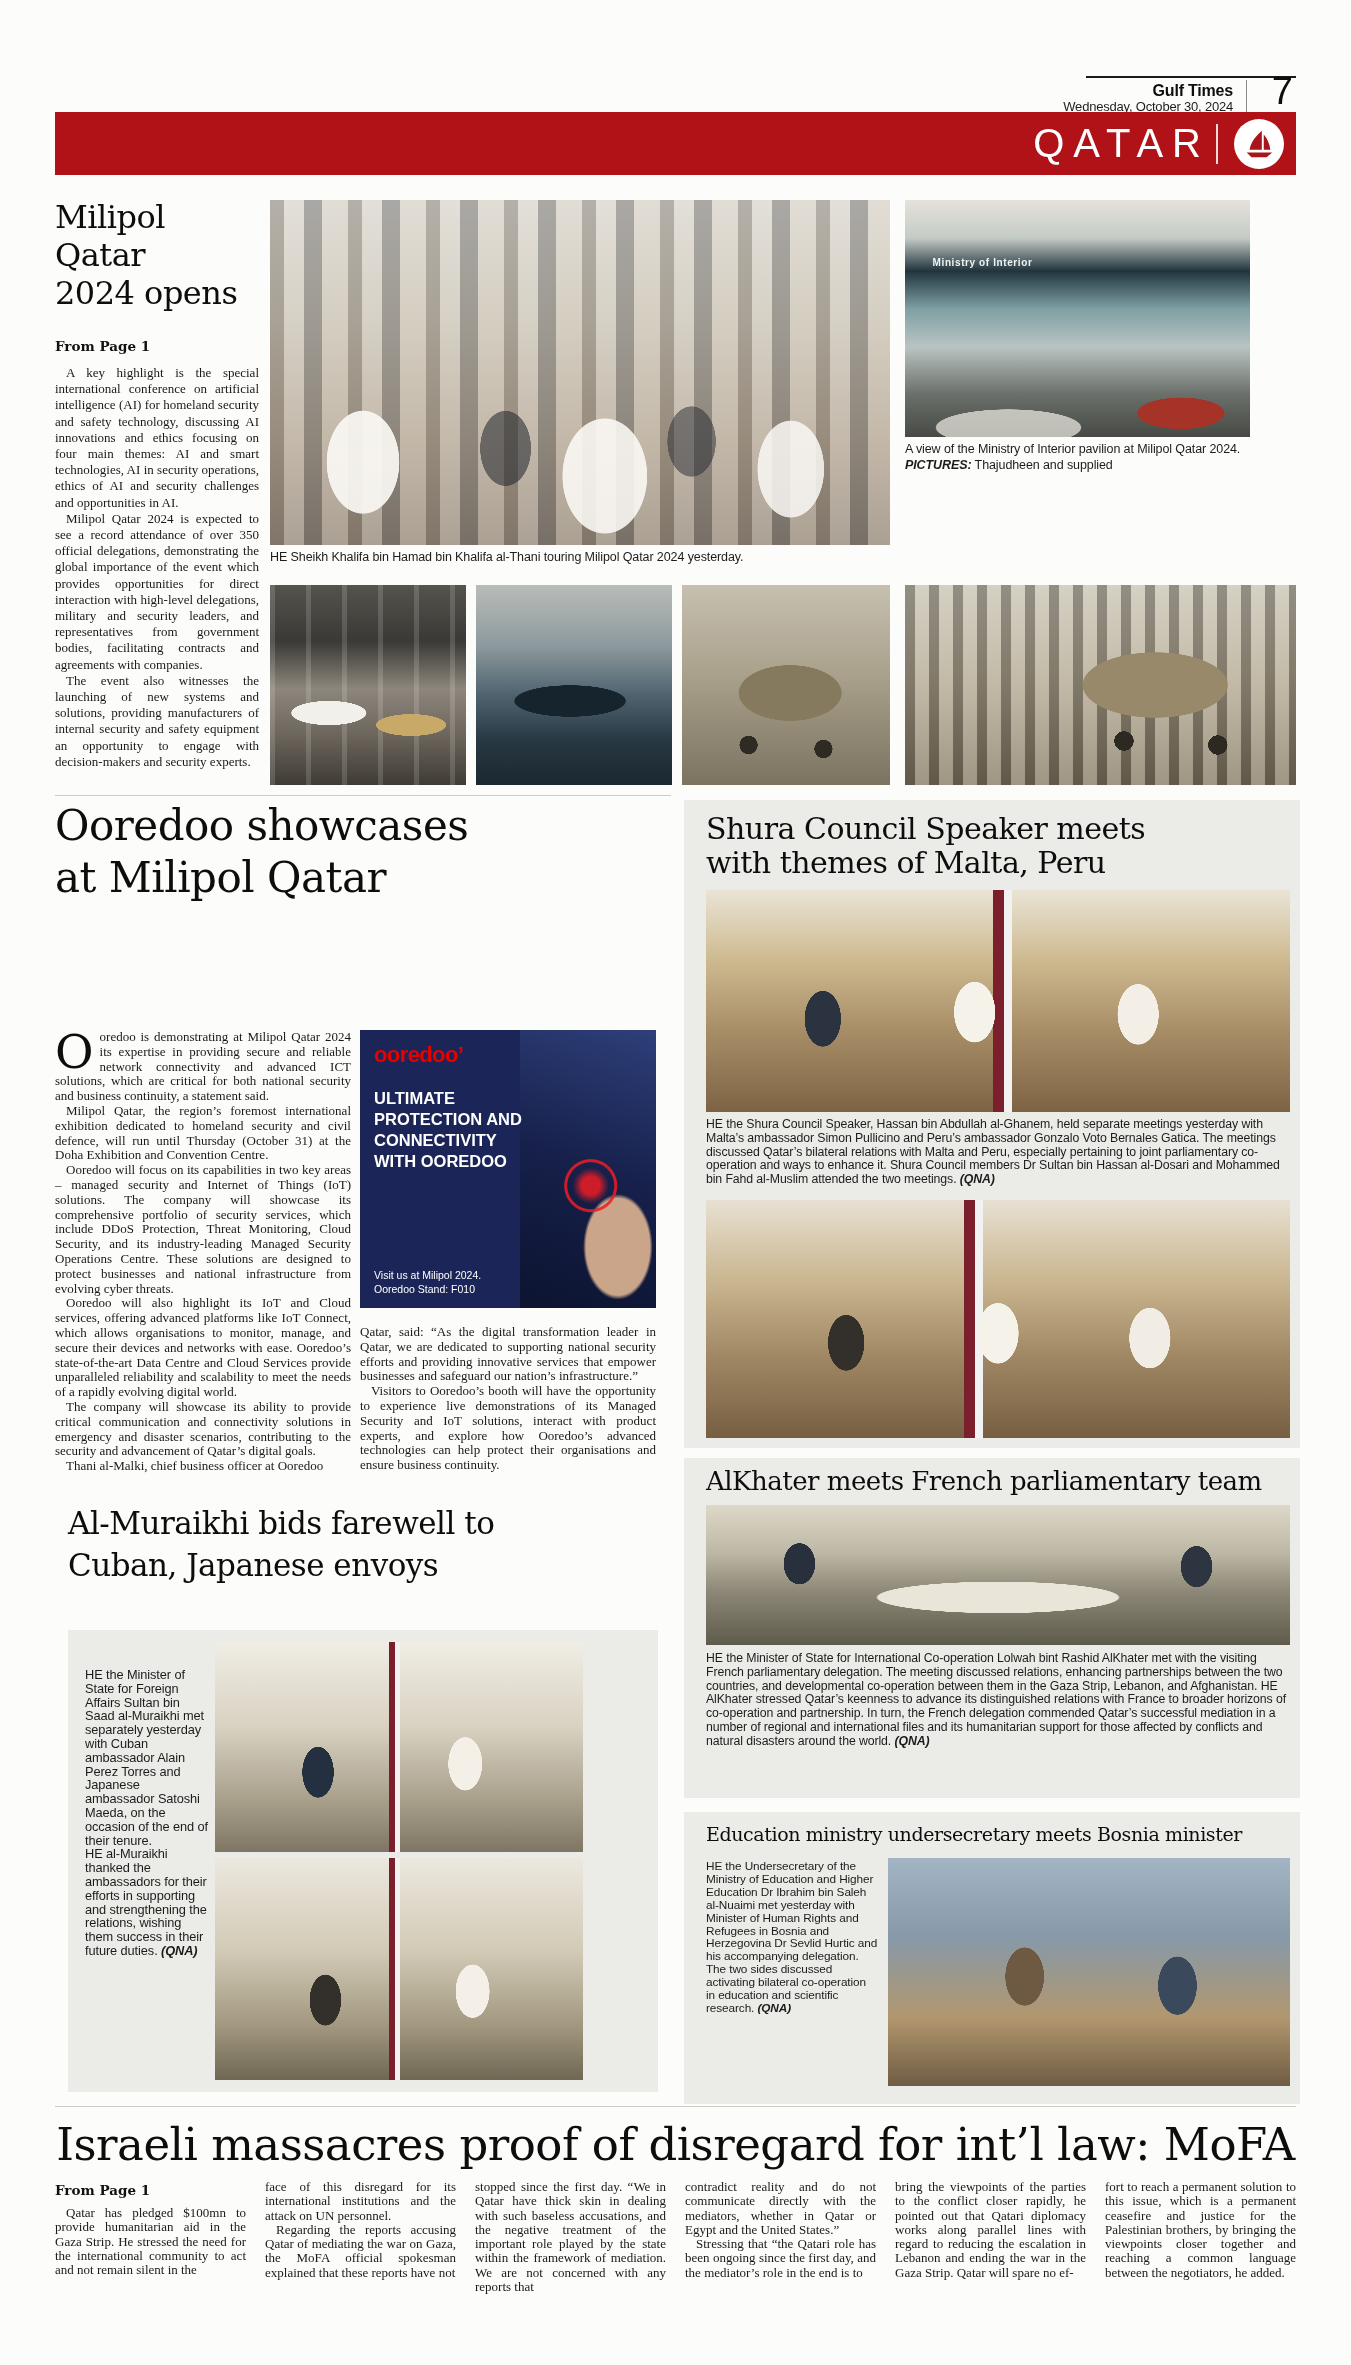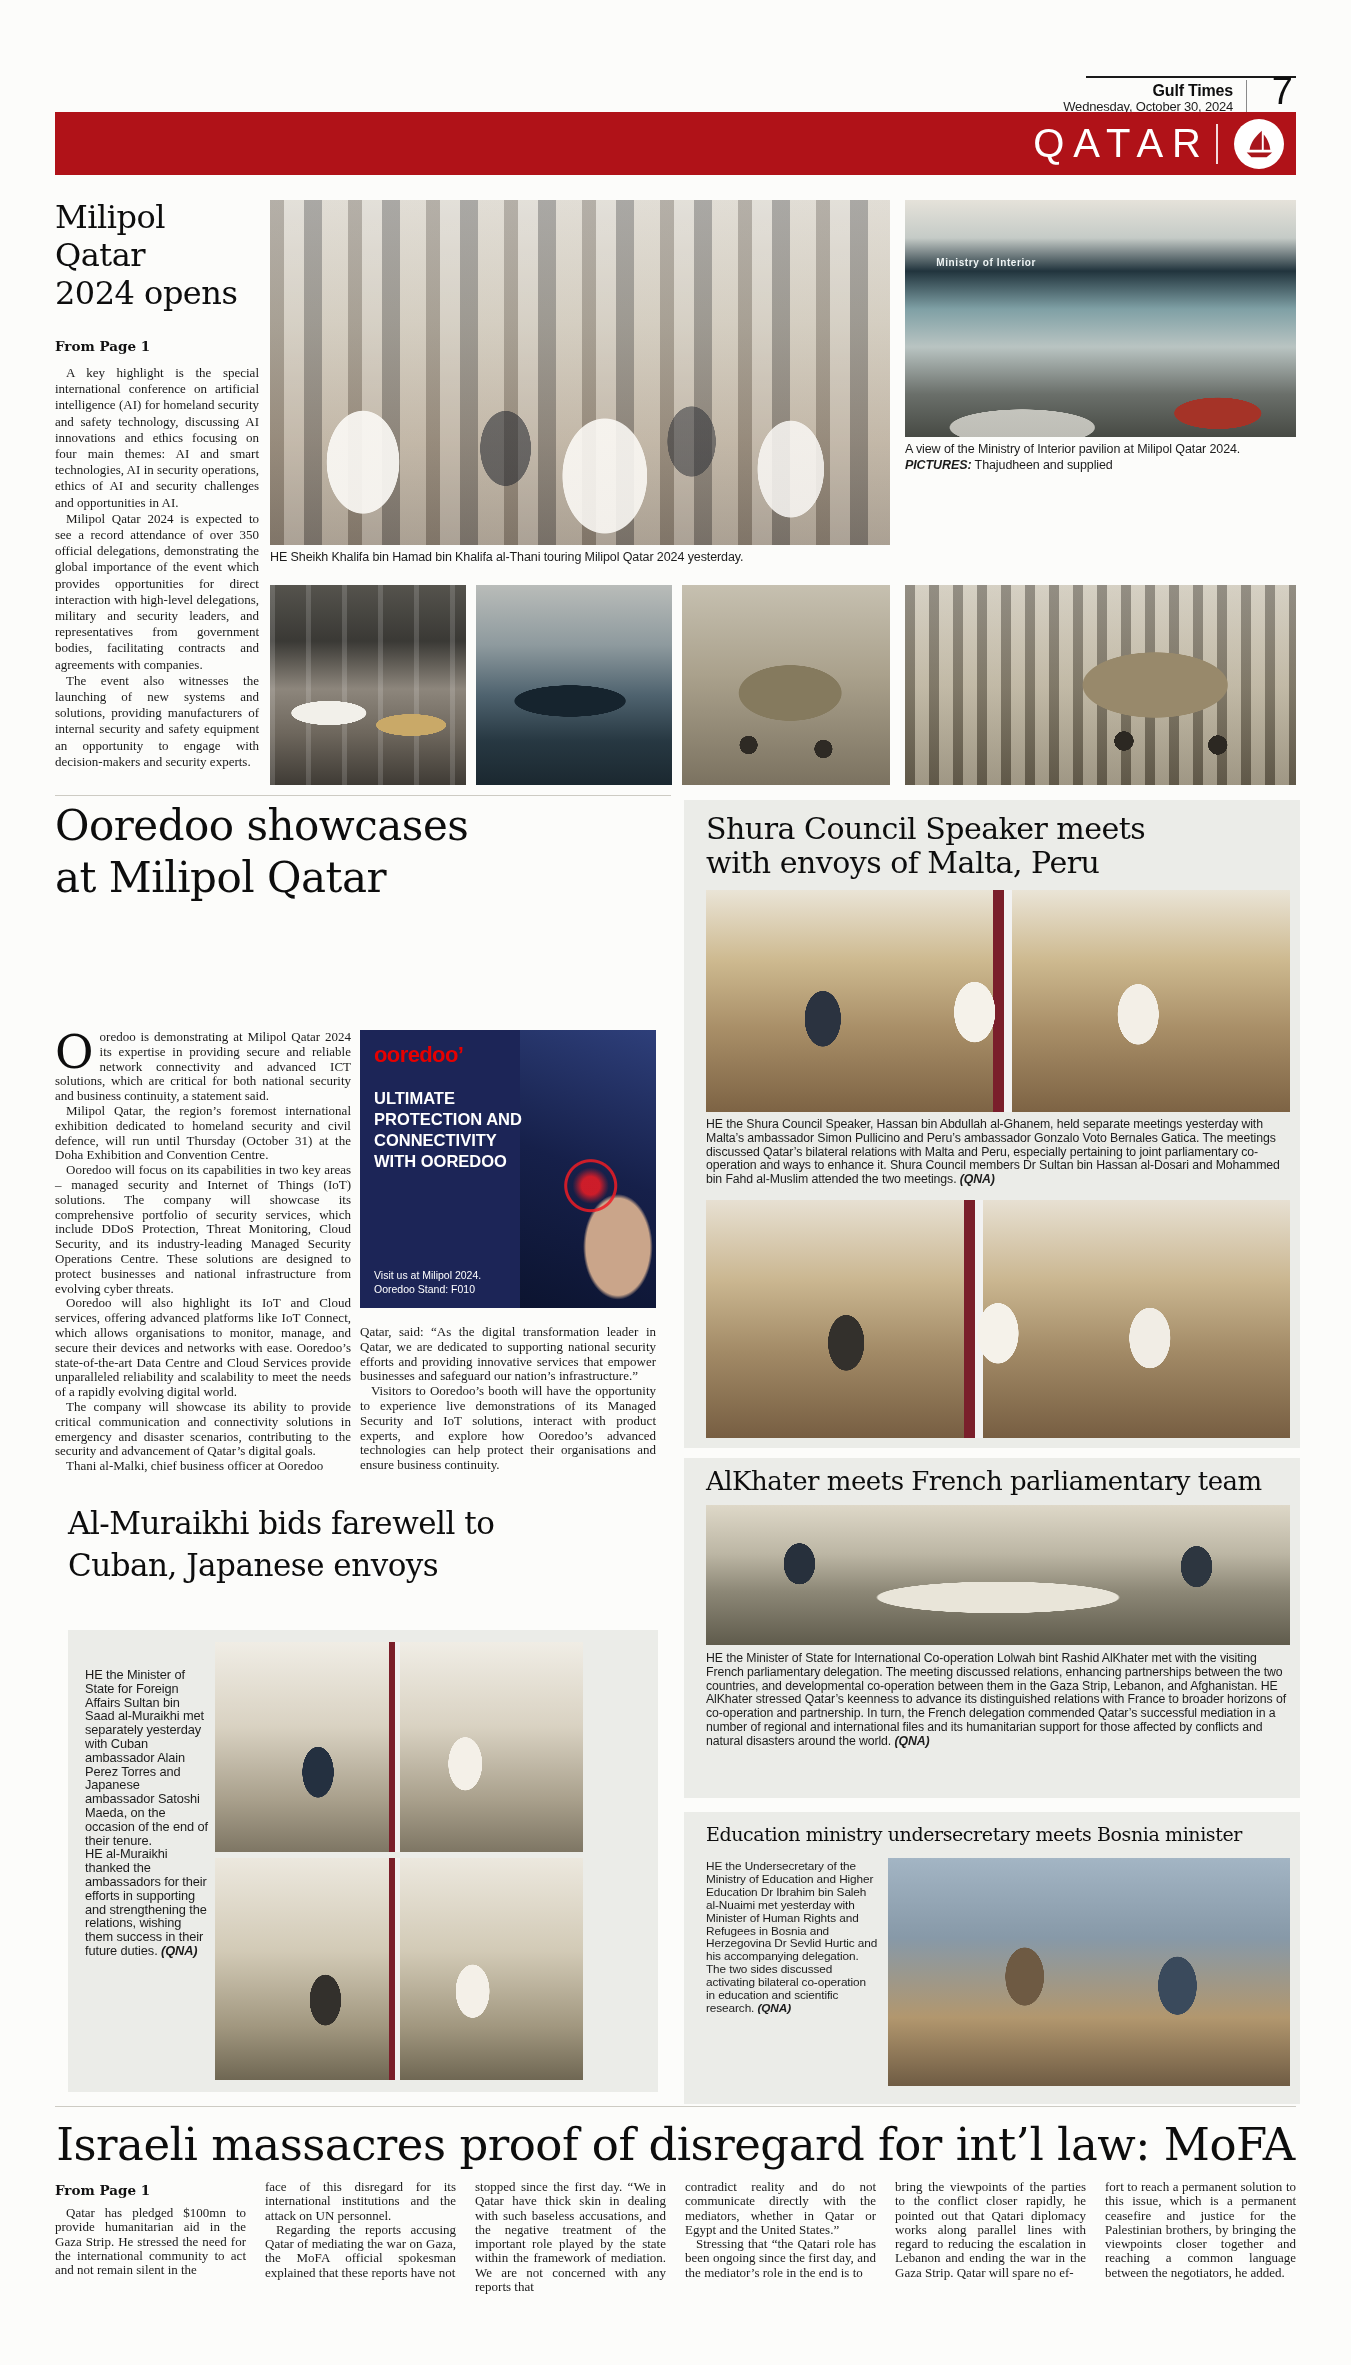--- a/index.html
+++ b/index.html
@@ -70,21 +70,21 @@
   .ph { position:absolute; overflow:hidden; }
   .ph-crowd { left:270px; top:200px; width:620px; height:345px;
     background:
       radial-gradient(ellipse 60px 85px at 15% 76%, rgba(250,248,244,.92) 0 60%, transparent 61%),
       radial-gradient(ellipse 70px 95px at 54% 80%, rgba(252,250,246,.88) 0 60%, transparent 61%),
       radial-gradient(ellipse 55px 80px at 84% 78%, rgba(250,248,245,.85) 0 60%, transparent 61%),
       radial-gradient(ellipse 42px 62px at 38% 72%, rgba(30,34,42,.55) 0 60%, transparent 61%),
       radial-gradient(ellipse 40px 58px at 68% 70%, rgba(36,40,48,.5) 0 60%, transparent 61%),
       repeating-linear-gradient(90deg, rgba(62,54,48,.25) 0 14px, rgba(255,255,255,.2) 14px 34px, rgba(40,44,52,.28) 34px 52px, rgba(244,240,232,.22) 52px 78px),
       linear-gradient(180deg,#dcd8d0 0%,#ccc5b7 35%,#b5a896 70%,#968a7b 100%); }
-  .ph-pavilion { left:905px; top:200px; width:391px; height:237px;
+  .ph-pavilion { left:905px; top:200px; width:345px; height:237px;
     background:
       radial-gradient(ellipse 72px 26px at 80% 90%, #a53327 0 60%, transparent 61%),
       radial-gradient(ellipse 120px 30px at 30% 96%, rgba(240,238,230,.7) 0 60%, transparent 61%),
       linear-gradient(180deg,#e5e2da 0%,#c5cbc7 16%,#21343d 30%,#7fa0a5 46%,#b9c4c2 62%,#6a6f6a 82%,#474a44 100%); }
   .moi-sign { position:absolute; left:8%; top:24%; color:#eef4f4; font-family:"Liberation Sans", sans-serif;
               font-size:10px; font-weight:bold; letter-spacing:.6px; }
   .ph-cars { left:270px; top:585px; width:196px; height:200px;
     background:
       radial-gradient(ellipse 62px 20px at 30% 64%, #f2f0ea 0 60%, transparent 61%),
       radial-gradient(ellipse 58px 18px at 72% 70%, #c9a968 0 60%, transparent 61%),
@@ -244,21 +244,21 @@
   </div>
 
   <div class="abs jtext oo-body-2">
     <div>Qatar, said: “As the digital transformation leader in Qatar, we are dedicated to supporting national security efforts and providing innovative services that empower businesses and safeguard our nation’s infrastructure.”</div>
     <div class="ind">Visitors to Ooredoo’s booth will have the opportunity to experience live demonstrations of its Managed Security and IoT solutions, interact with product experts, and explore how Ooredoo’s advanced technologies can help protect their organisations and ensure business continuity.</div>
   </div>
 
   <div class="panel panel-shura"></div>
   <div class="abs hd hd-shura">
     <div>Shura Council Speaker meets</div>
-    <div>with envoys of Malta, Peru</div>
+    <div>with themes of Malta, Peru</div>
   </div>
   <div class="ph ph-meeting1"></div>
   <div class="abs cap cap-shura">
     <span>HE the Shura Council Speaker, Hassan bin Abdullah al-Ghanem, held separate meetings yesterday with Malta’s ambassador Simon Pullicino and Peru’s ambassador Gonzalo Voto Bernales Gatica. The meetings discussed Qatar’s bilateral relations with Malta and Peru, especially pertaining to joint parliamentary co-operation and ways to enhance it. Shura Council members Dr Sultan bin Hassan al-Dosari and Mohammed bin Fahd al-Muslim attended the two meetings.</span> <b>(QNA)</b>
   </div>
   <div class="ph ph-meeting2"></div>
 
   <div class="panel panel-alkhater"></div>
   <div class="abs hd hd-alkhater">AlKhater meets French parliamentary team</div>
   <div class="ph ph-longtable"></div>

